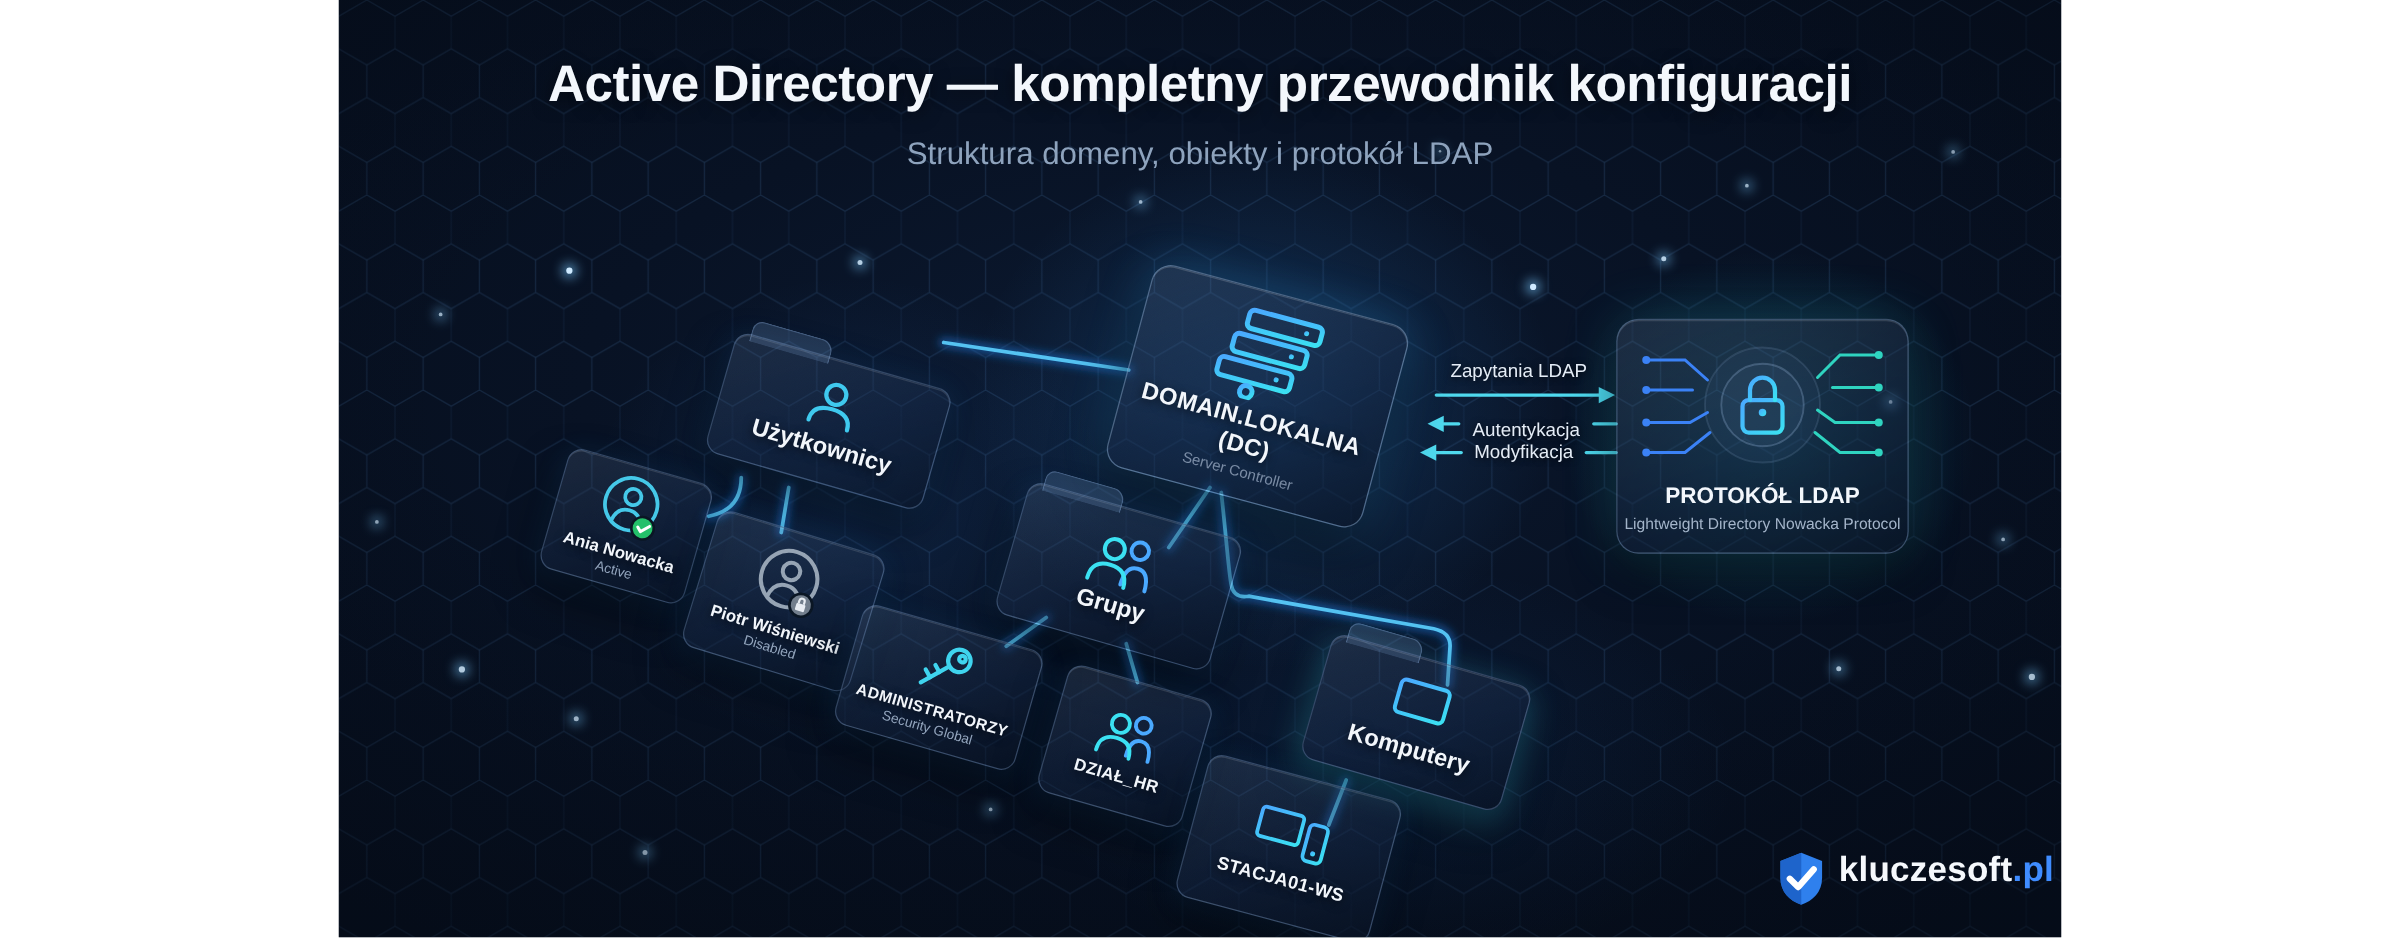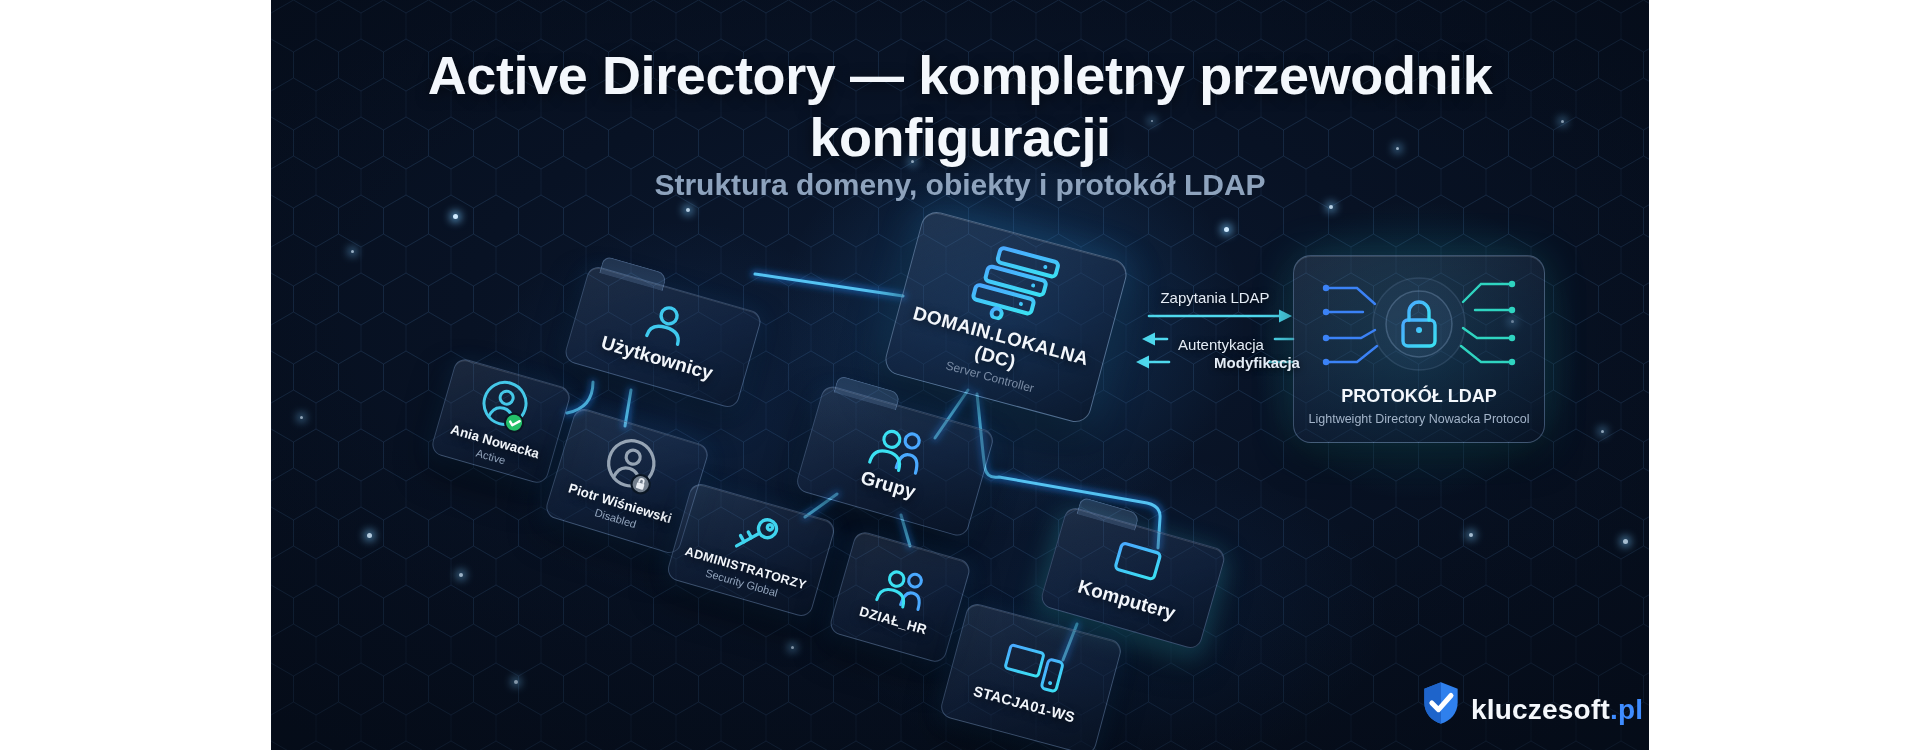--- a/index.html
+++ b/index.html
@@ -21,23 +21,23 @@
                  background:radial-gradient(closest-side, rgba(46,210,235,.18), rgba(46,210,235,0)); }
   .glow.g-left { left:200px; top:220px; width:420px; height:380px;
                  background:radial-gradient(closest-side, rgba(50,130,230,.12), rgba(50,130,230,0)); }
   .glow.g-bot  { left:560px; top:450px; width:560px; height:330px;
                  background:radial-gradient(closest-side, rgba(40,120,220,.10), rgba(40,120,220,0)); }
   .star { position:absolute; border-radius:50%; background:#cfeaff;
           box-shadow:0 0 9px 3px rgba(120,200,255,.75); }
 
   
   .header { position:absolute; left:0; top:44px; width:100%; text-align:center; z-index:30; }
-  .title { font-size:54px; font-weight:700; color:#f3f7fc; letter-spacing:-.4px;
+  .title { font-size:41px; font-weight:700; color:#f3f7fc; letter-spacing:-.4px;
            text-shadow:0 2px 14px rgba(0,0,0,.55); }
-  .subtitle { font-size:30px; color:#8ea3bd; font-weight:700; }
+  .subtitle { margin-top:18px; font-size:25px; color:#8ea3bd; font-weight:400; }
 
   
   svg.wires { position:absolute; inset:0; z-index:5; }
 
   
   .node { position:absolute; z-index:10; display:flex; flex-direction:column;
           align-items:center; justify-content:center; text-align:center;
           border-radius:12px; border:1px solid rgba(165,205,255,.26);
           background:linear-gradient(150deg, rgba(140,172,212,.15) 0%, rgba(24,42,72,.44) 55%, rgba(9,20,38,.6) 100%);
           box-shadow:0 16px 32px rgba(0,0,0,.5), 0 4px 22px rgba(40,150,255,.16),
@@ -51,21 +51,21 @@
   .node .label   { font-weight:700; color:#f2f6fb; text-shadow:0 2px 8px rgba(0,0,0,.6); }
   .node .sublabel{ color:#93a5bd; }
 
   .dc { left:629px; top:233px; width:212px; height:168px; transform:rotate(15deg);
         border-radius:16px; border-color:rgba(175,215,255,.38);
         box-shadow:0 18px 40px rgba(0,0,0,.55), 0 0 36px rgba(50,170,255,.32),
                    inset 0 1px 0 rgba(255,255,255,.16); }
   .dc .label { font-size:19px; letter-spacing:.4px; margin-top:4px; }
   .dc .sublabel { font-size:12px; margin-top:2px; color:rgba(185,202,224,.62); }
 
-  .ldap-panel { left:1022px; top:255px; width:252px; height:188px; z-index:12;
+  .ldap-panel { left:1022px; top:255px; width:234px; height:188px; z-index:12;
         border-radius:18px; display:flex; flex-direction:column; align-items:center;
         justify-content:flex-start; padding-top:10px; text-align:center; position:absolute;
         border:1px solid rgba(170,210,255,.30);
         background:linear-gradient(160deg, rgba(150,182,218,.14) 0%, rgba(24,42,70,.42) 60%, rgba(10,22,40,.55) 100%);
         box-shadow:0 0 44px rgba(45,200,230,.20), 0 16px 34px rgba(0,0,0,.5),
                    inset 0 1px 0 rgba(255,255,255,.13); }
   .ldap-panel .label { font-size:18px; font-weight:700; color:#f3f7fc; margin-top:2px; }
   .ldap-panel .sublabel { font-size:12.5px; color:#a3b4c9; margin-top:5px; }
 
   .folder-users     { left:302px; top:287px; width:180px; height:100px; transform:rotate(16deg); }
@@ -85,21 +85,21 @@
   .card-group-admins .label { font-size:12.5px; letter-spacing:.4px; margin-top:5px; }
   .card-group-hr .label { font-size:13.5px; letter-spacing:.4px; margin-top:5px; }
   .card-ws .label { font-size:14.5px; letter-spacing:.3px; margin-top:6px; }
 
   
   .arrow-label { position:absolute; z-index:20; transform:translate(-50%,-50%);
                  font-size:15px; color:#e4ecf6; white-space:nowrap; text-shadow:0 1px 6px rgba(0,0,0,.7); }
 
   
   .logo { position:absolute; left:1150px; top:680px; z-index:30; display:flex;
-          align-items:flex-end; gap:10px; }
+          align-items:flex-start; gap:10px; }
   .logo-text { font-size:28px; font-weight:700; color:#f5f8fc; letter-spacing:.2px; }
   .logo-text .tld { color:#3f8cff; }
 </style>
 </head>
 <body>
 
 <div class="stage">
   <div class="canvas">
 
     <svg class="hexes" width="1378" height="750">
@@ -260,21 +260,21 @@
         </g>
         <circle cx="106" cy="64" r="3" fill="url(#glock)"></circle>
         <line x1="106" y1="66" x2="106" y2="73" stroke="url(#glock)" stroke-width="3" stroke-linecap="round"></line>
       </svg>
       <div class="label">PROTOKÓŁ LDAP</div>
       <div class="sublabel">Lightweight Directory Nowacka Protocol</div>
     </div>
 
     <div class="arrow-label" style="left:944px; top:297px;">Zapytania LDAP</div>
     <div class="arrow-label" style="left:950px; top:344px;">Autentykacja</div>
-    <div class="arrow-label" style="left:986px; top:362px;font-weight:bold;">Modyfikacja</div>
+    <div class="arrow-label" style="left:948px; top:362px;">Modyfikacja</div>
 
     <div class="node folder folder-users">
       <svg width="48" height="40" viewBox="0 0 48 40">
         <g fill="none" stroke="#3fc9ee" stroke-width="3.4" stroke-linecap="round">
           <circle cx="24" cy="11" r="8"></circle>
           <path d="M8 36 Q8 23 24 23 Q40 23 40 36"></path>
         </g>
       </svg>
       <div class="label">Użytkownicy</div>
     </div>

